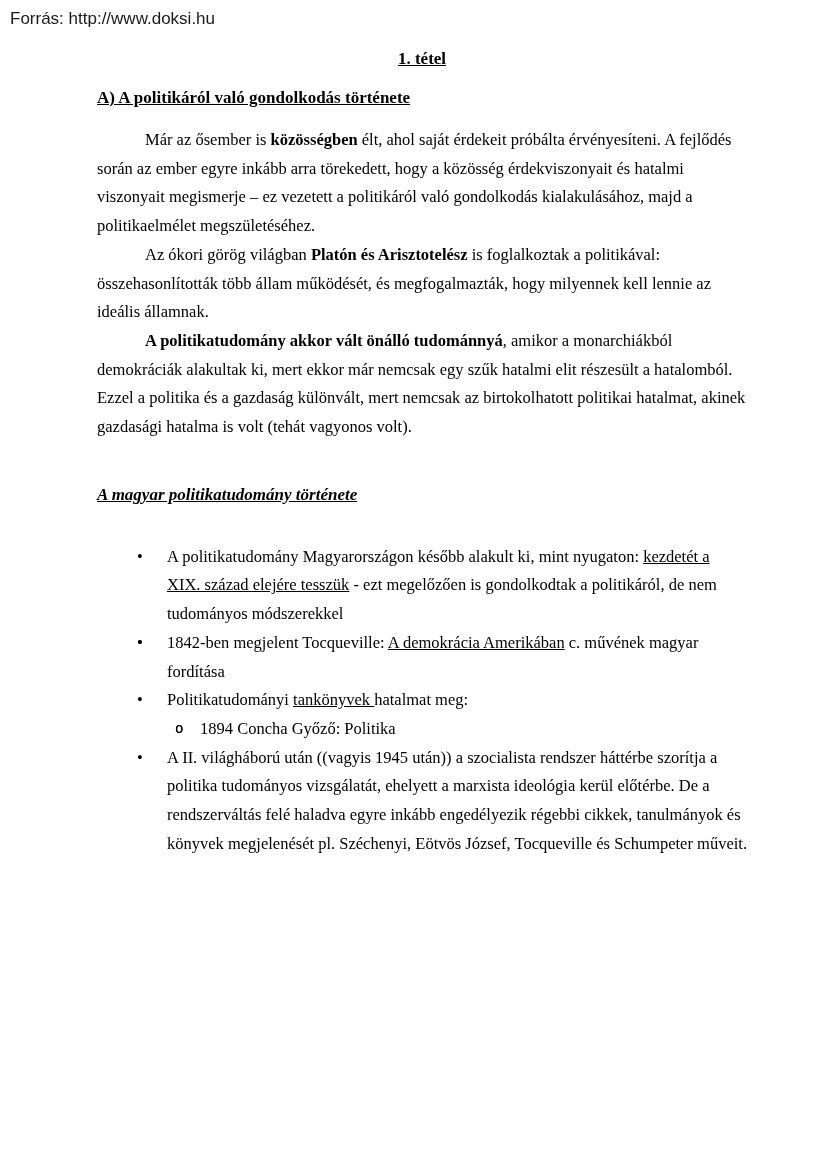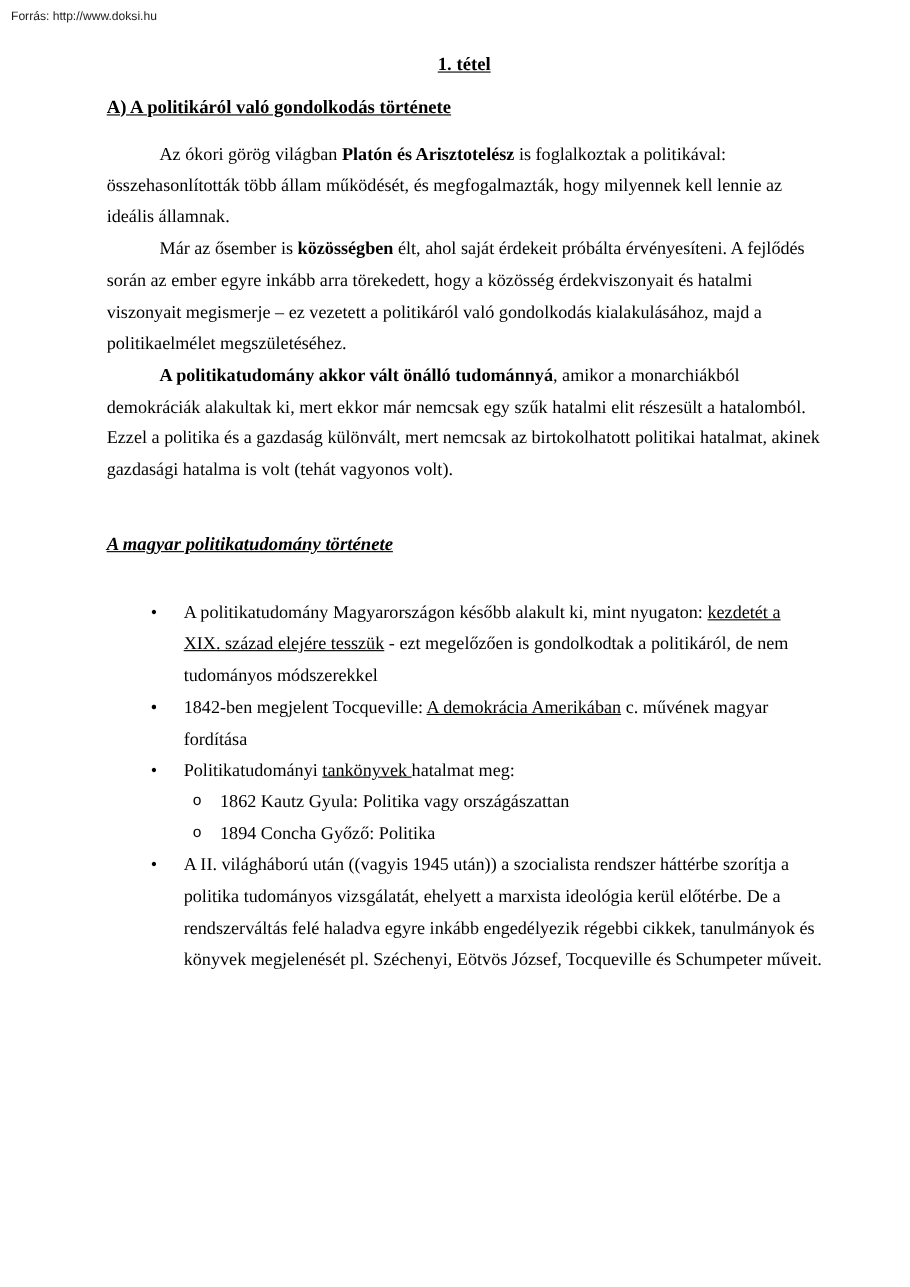--- a/index.html
+++ b/index.html
@@ -13,21 +13,21 @@
     position: relative;
     color: #000000;
     font-family: "Liberation Serif", serif;
     overflow: hidden;
   }
   .source-note {
     position: absolute;
     top: 9px;
     left: 10px;
     font-family: "Liberation Sans", sans-serif;
-    font-size: 11px;
+    font-size: 17px;
     color: #1a1a1a;
     white-space: nowrap;
   }
   .content {
     position: absolute;
     left: 97px;
     top: 0;
     width: 650px;
   }
   .doc-title {
@@ -93,22 +93,22 @@
 <div class="source-note">Forrás: http://www.doksi.hu</div>
 
 <div class="content">
 
   <div class="doc-title">1. tétel</div>
 
   <div class="doc-subtitle">A) A politikáról való gondolkodás története</div>
 
 
   <div class="para-group">
+    <p class="para"><span>Már az ősember is </span><span class="b">közösségben</span><span> élt, ahol saját érdekeit próbálta érvényesíteni. A fejlődés során az ember egyre inkább arra törekedett, hogy a közösség érdekviszonyait és hatalmi viszonyait megismerje – ez vezetett a politikáról való gondolkodás kialakulásához, majd a politikaelmélet megszületéséhez.</span></p>
     <p class="para"><span>Az ókori görög világban </span><span class="b">Platón és Arisztotelész</span><span> is foglalkoztak a politikával: összehasonlították több állam működését, és megfogalmazták, hogy milyennek kell lennie az ideális államnak.</span></p>
-    <p class="para"><span>Már az ősember is </span><span class="b">közösségben</span><span> élt, ahol saját érdekeit próbálta érvényesíteni. A fejlődés során az ember egyre inkább arra törekedett, hogy a közösség érdekviszonyait és hatalmi viszonyait megismerje – ez vezetett a politikáról való gondolkodás kialakulásához, majd a politikaelmélet megszületéséhez.</span></p>
     <p class="para"><span class="b">A politikatudomány akkor vált önálló tudománnyá</span><span>, amikor a monarchiákból demokráciák alakultak ki, mert ekkor már nemcsak egy szűk hatalmi elit részesült a hatalomból. Ezzel a politika és a gazdaság különvált, mert nemcsak az birtokolhatott politikai hatalmat, akinek gazdasági hatalma is volt (tehát vagyonos volt).</span></p>
   </div>
 
   <div class="section-heading heading-2">A magyar politikatudomány története</div>
 
   <div class="bullet-list">
     <div class="bullet-item level-1">
       <span class="marker">•</span>
       <span><span>A politikatudomány Magyarországon később alakult ki, mint nyugaton: </span><span class="u">kezdetét a XIX. század elejére tesszük</span><span> - ezt megelőzően is gondolkodtak a politikáról, de nem tudományos módszerekkel</span></span>
     </div>
@@ -118,21 +118,20 @@
     <div class="bullet-item level-1">
       <span class="marker">•</span>
       <span><span>1842-ben megjelent Tocqueville: </span><span class="u">A demokrácia Amerikában</span><span> c. művének magyar fordítása</span></span>
     </div>
     <div class="bullet-item level-1">
       <span class="marker">•</span>
       <span><span>Politikatudományi </span><span class="u">tankönyvek </span><span>hatalmat meg:</span></span>
     </div>
     <div class="bullet-item level-2">
       <span class="marker">o</span>
-      <span><span>1862 Kautz Gyula: Politika vagy országászattan</span></span>
     </div>
     <div class="bullet-item level-2">
       <span class="marker">o</span>
       <span><span>1894 Concha Győző: Politika</span></span>
     </div>
     <div class="bullet-item level-1">
       <span class="marker">•</span>
       <span><span>A II. világháború után ((vagyis 1945 után)) a szocialista rendszer háttérbe szorítja a politika tudományos vizsgálatát, ehelyett a marxista ideológia kerül előtérbe. De a rendszerváltás felé haladva egyre inkább engedélyezik régebbi cikkek, tanulmányok és könyvek megjelenését pl. Széchenyi, Eötvös József, Tocqueville és Schumpeter műveit.</span></span>
     </div>
   </div>

